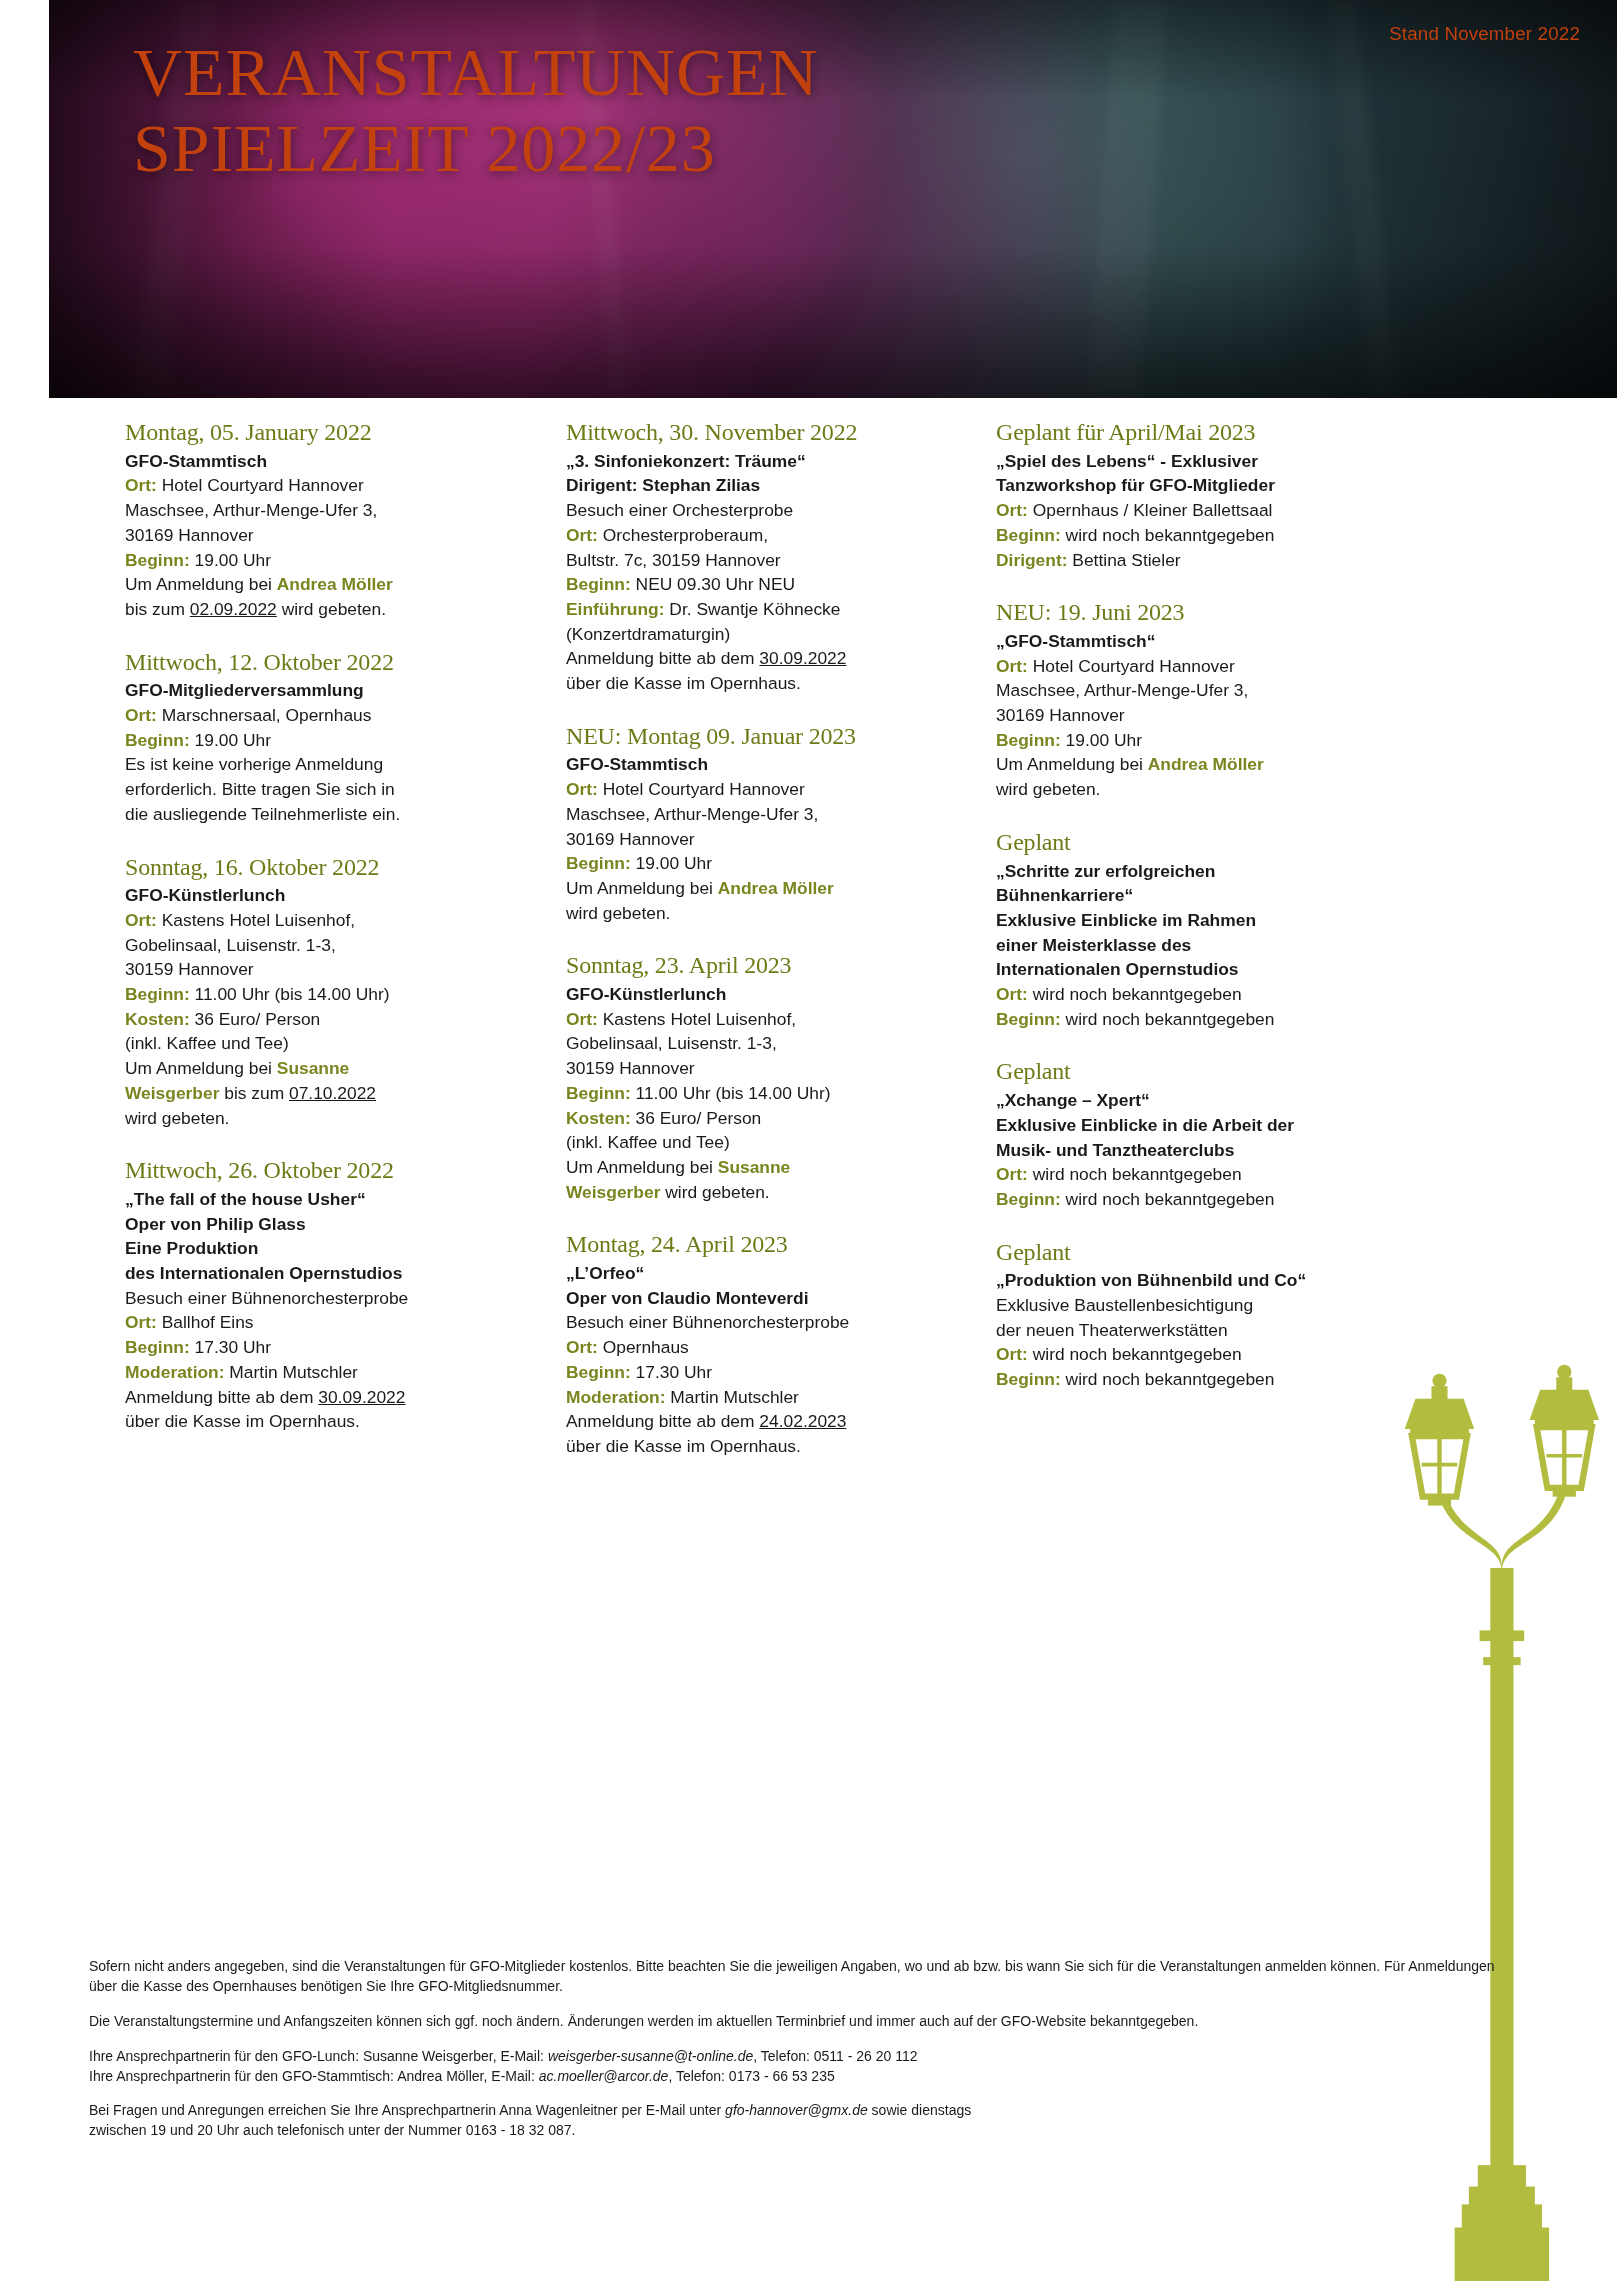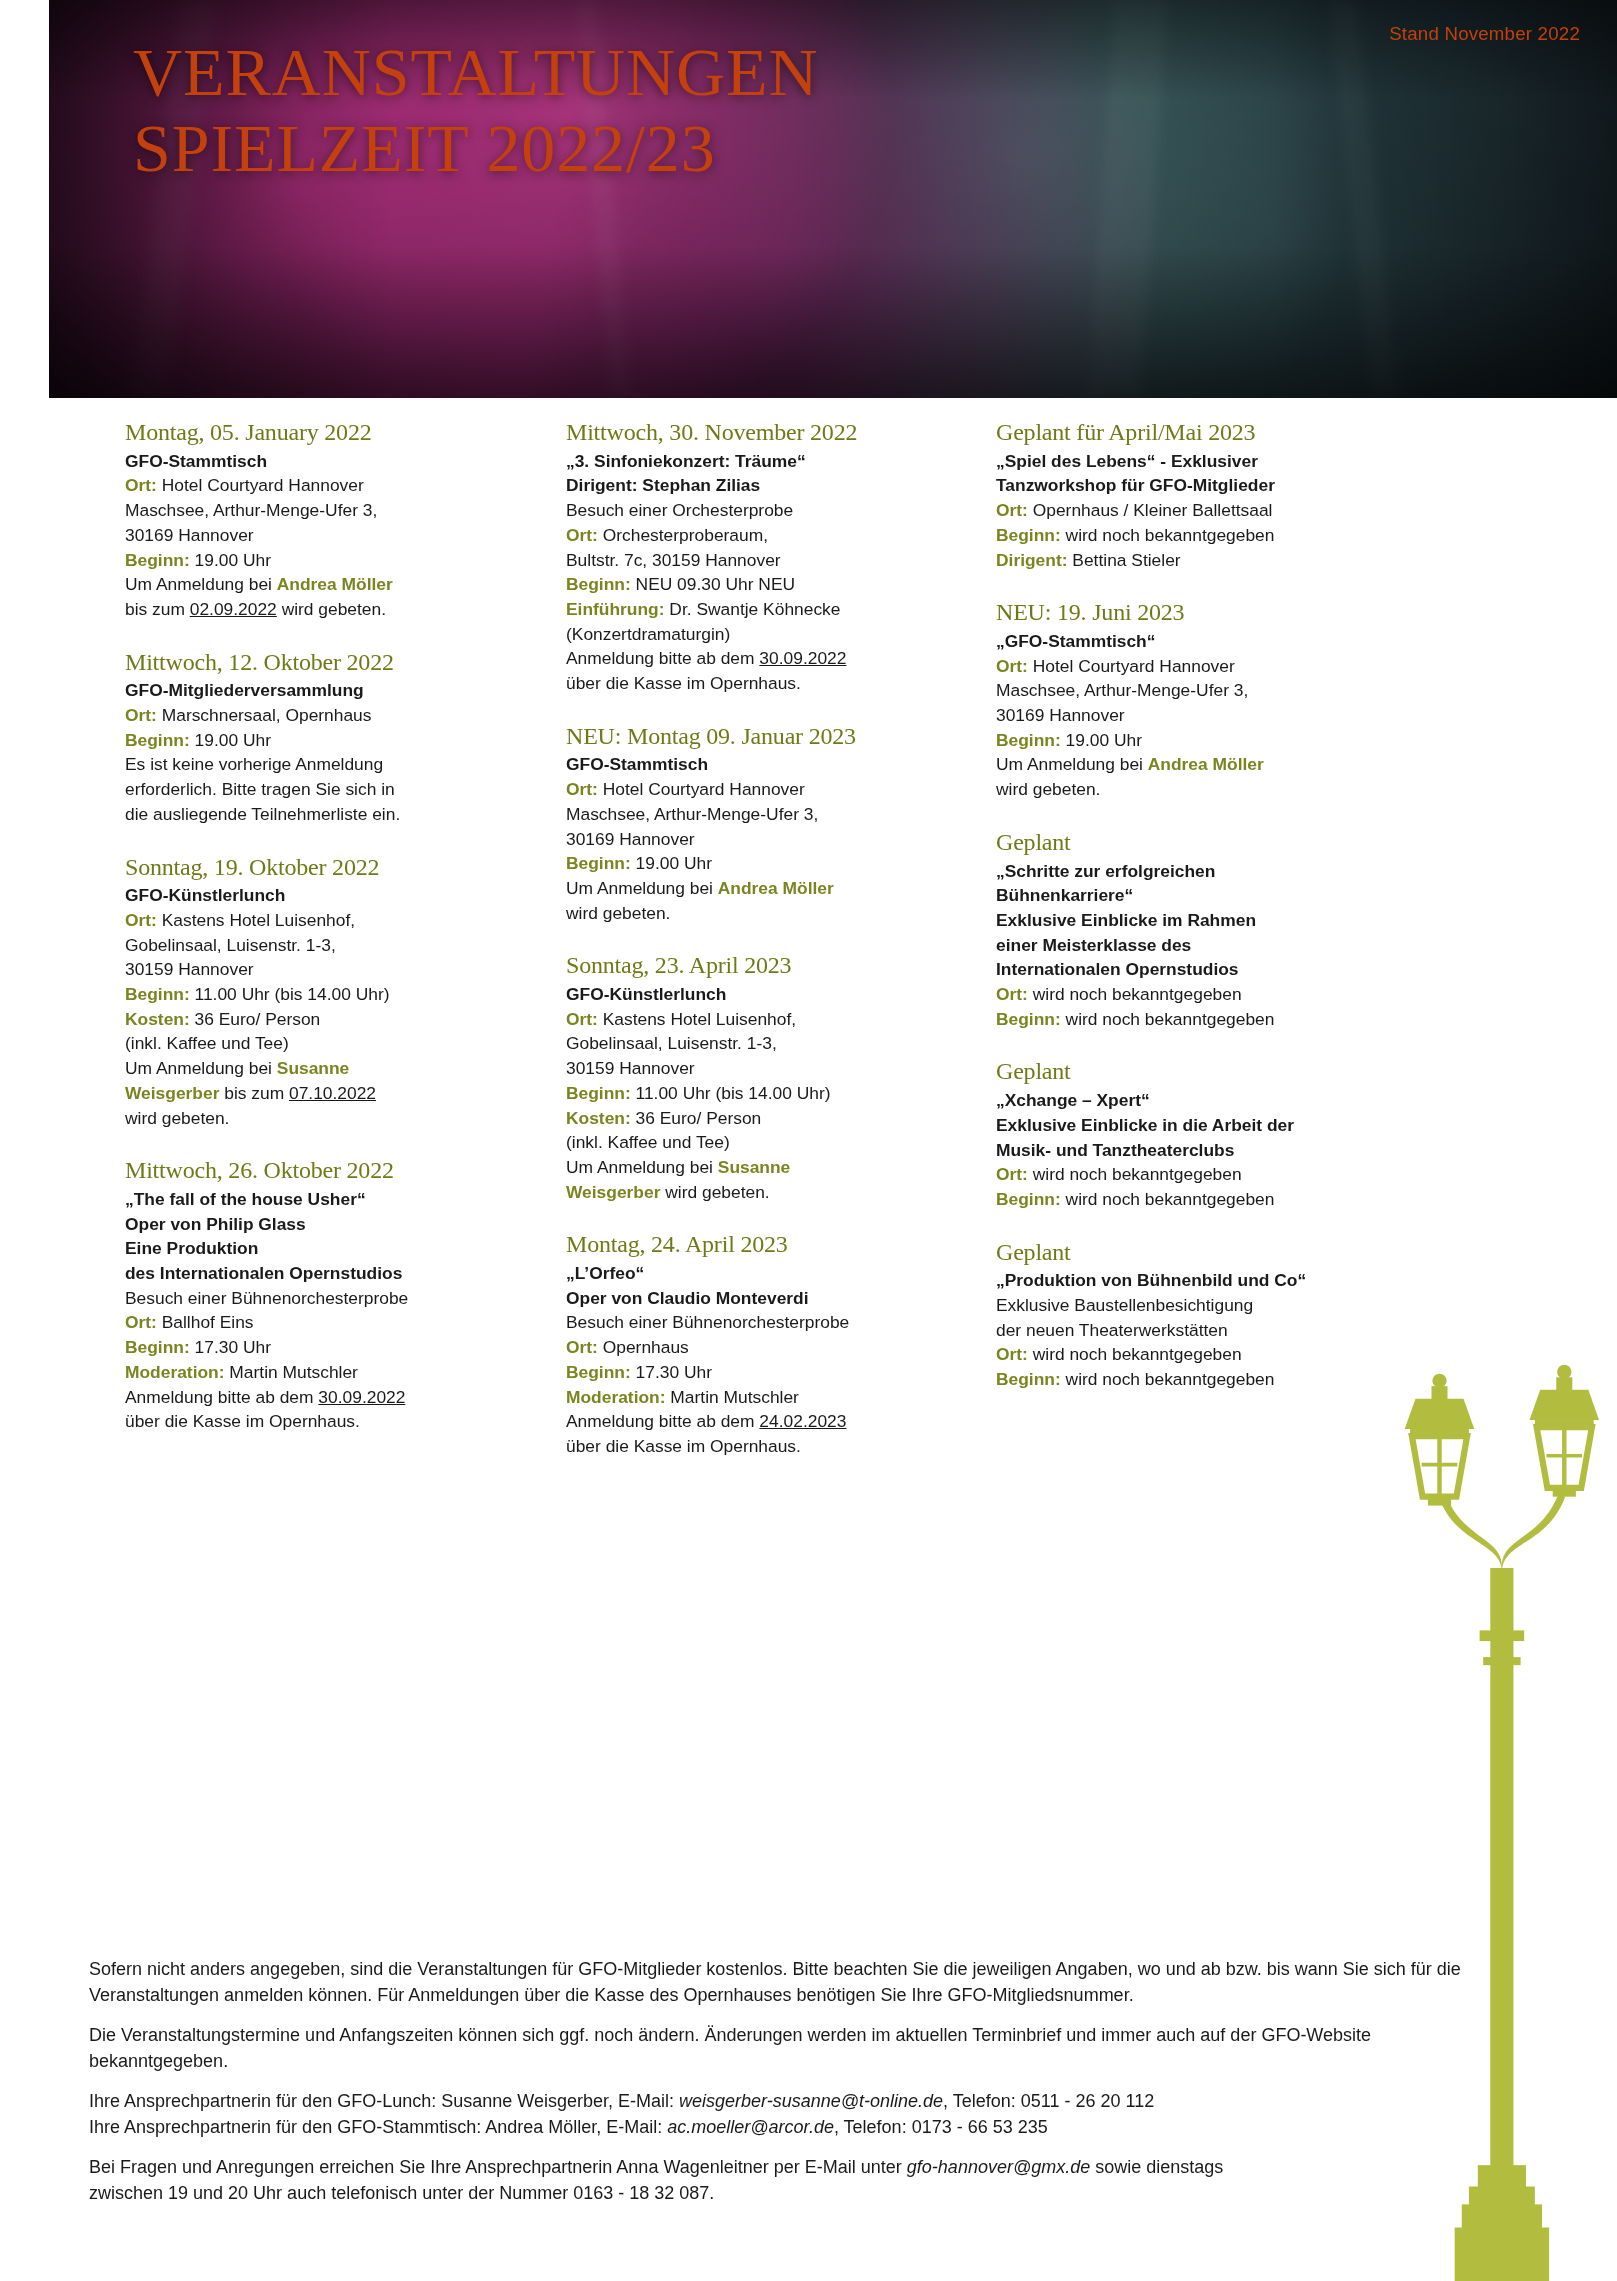--- a/index.html
+++ b/index.html
@@ -111,21 +111,21 @@
   .lbl { color: #7a8520; font-weight: bold; }
   .name { color: #7a8520; font-weight: bold; }
   .ul { text-decoration: underline; }
 
   
   .footer {
     position: absolute;
     left: 89px;
     top: 1957px;
     width: 1426px;
-    font-size: 18px;
+    font-size: 14px;
     line-height: 1.42;
     color: #1a1a1a;
   }
   .footer p { margin: 0 0 15px 0; }
   .footer .it { font-style: italic; }
 
   
   .lamp {
     position: absolute;
     right: 0px;
@@ -166,21 +166,21 @@
       <div class="event">
         <div class="ev-date">Mittwoch, 12. Oktober 2022</div>
         <div class="ev-line bold">GFO-Mitgliederversammlung</div>
         <div class="ev-line"><span class="lbl">Ort:</span> Marschnersaal, Opernhaus</div>
         <div class="ev-line"><span class="lbl">Beginn:</span> 19.00 Uhr</div>
         <div class="ev-line">Es ist keine vorherige Anmeldung</div>
         <div class="ev-line">erforderlich. Bitte tragen Sie sich in</div>
         <div class="ev-line">die ausliegende Teilnehmerliste ein.</div>
       </div>
       <div class="event">
-        <div class="ev-date">Sonntag, 19. Oktober 2022</div>
+        <div class="ev-date">Sonntag, 16. Oktober 2022</div>
         <div class="ev-line bold">GFO-Künstlerlunch</div>
         <div class="ev-line"><span class="lbl">Ort:</span> Kastens Hotel Luisenhof,</div>
         <div class="ev-line">Gobelinsaal, Luisenstr. 1-3,</div>
         <div class="ev-line">30159 Hannover</div>
         <div class="ev-line"><span class="lbl">Beginn:</span> 11.00 Uhr (bis 14.00 Uhr)</div>
         <div class="ev-line"><span class="lbl">Kosten:</span> 36 Euro/ Person</div>
         <div class="ev-line">(inkl. Kaffee und Tee)</div>
         <div class="ev-line">Um Anmeldung bei <span class="name">Susanne</span></div>
         <div class="ev-line"><span class="name">Weisgerber</span> bis zum <span class="ul">07.10.2022</span></div>
         <div class="ev-line">wird gebeten.</div>

